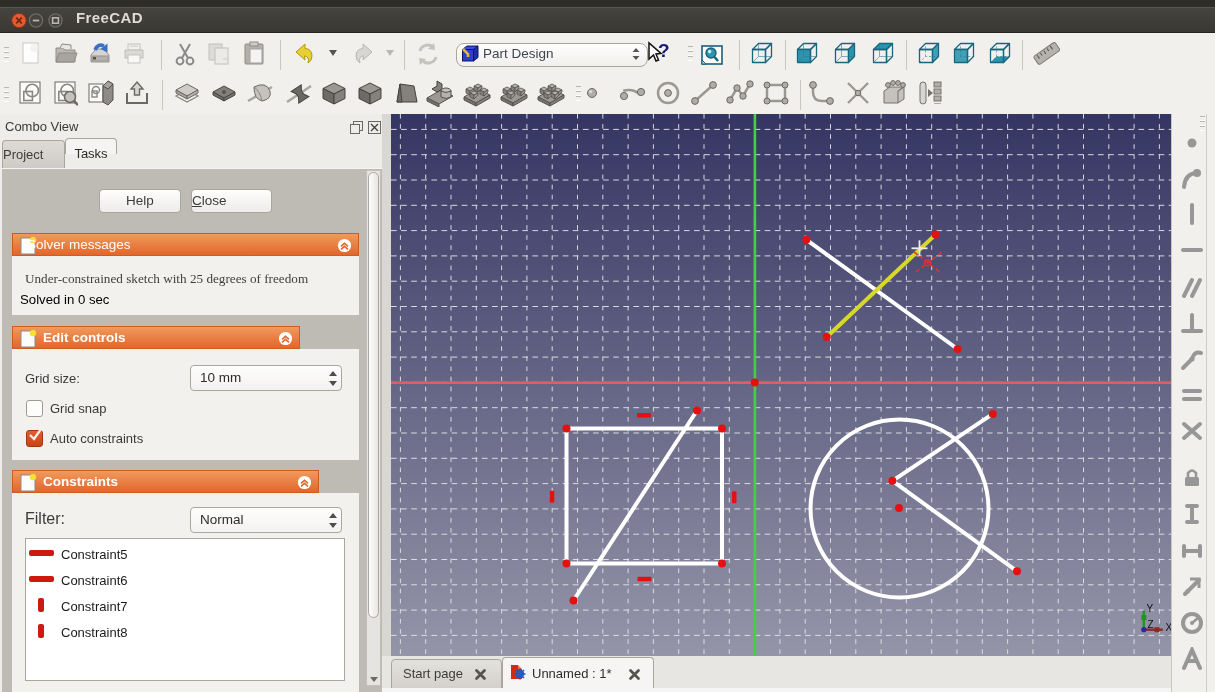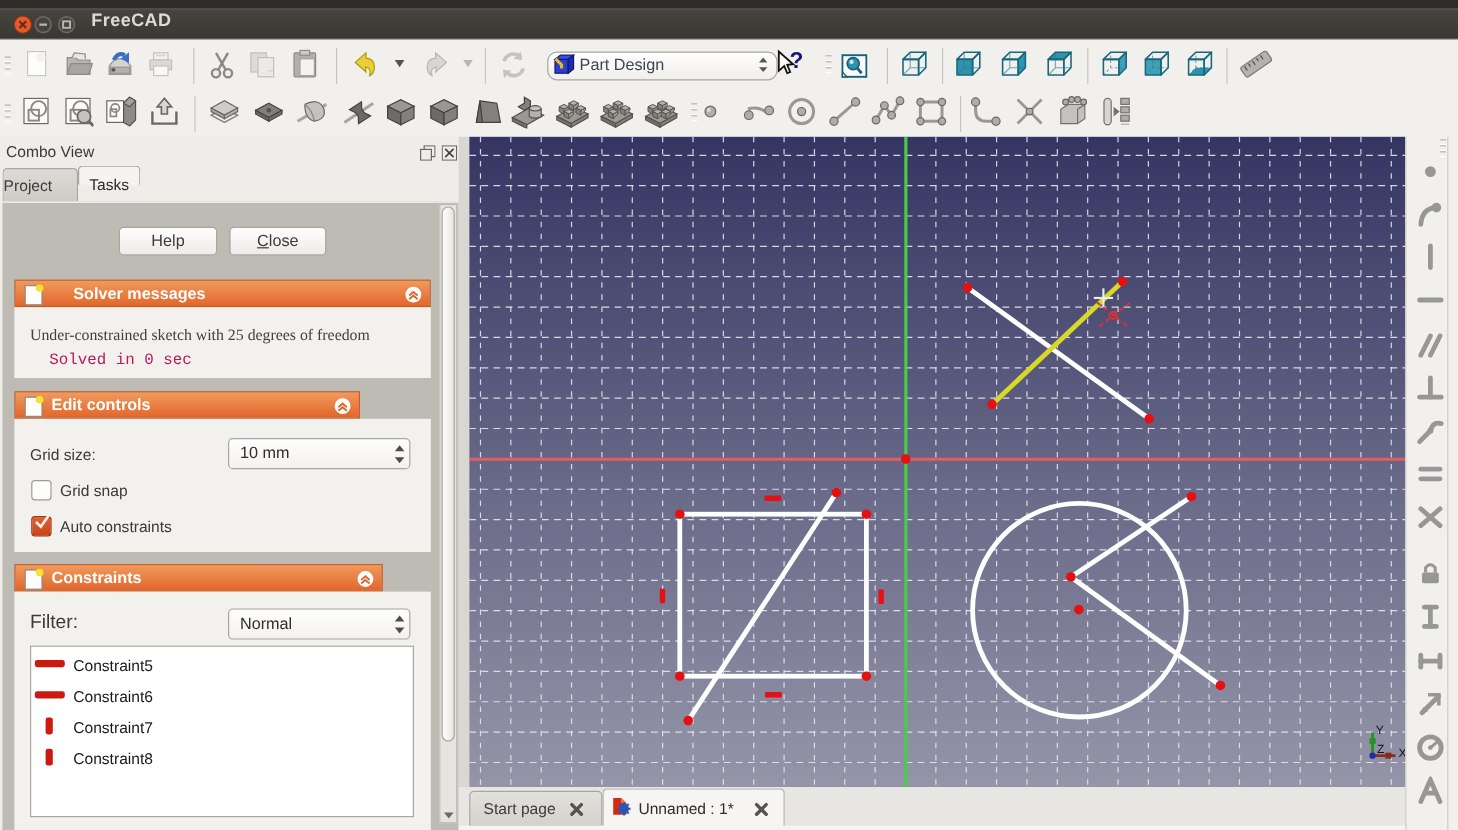--- a/index.html
+++ b/index.html
@@ -602,35 +602,35 @@
     </svg>
   <svg style="position:absolute;left:368px;top:7px" width="13" height="13">
       <rect x="0.5" y="0.5" width="12" height="12" fill="none" stroke="#6b6964"></rect>
       <path d="M3 3 L10 10 M10 3 L3 10" stroke="#444" stroke-width="1.4"></path>
     </svg>
   <div style="position:absolute;left:2px;top:26px;width:63px;height:28px;background:linear-gradient(#dedbd6,#cecbc5);border:1px solid #a9a59f;border-bottom:none;border-radius:4px 4px 0 0;box-sizing:border-box;text-align:left;font-size:13px;color:#3c3c3c;line-height:28px">Project</div>
   <div style="position:absolute;left:65px;top:24px;width:52px;height:16px;background:#f5f4f2;border:1px solid #a9a59f;border-bottom:none;border-radius:4px 4px 0 0;box-sizing:border-box;text-align:center;font-size:13px;color:#2d2d2d;line-height:29px">Tasks</div>
   <div style="position:absolute;left:2px;top:54px;width:380px;height:524px;background:#bebbb4;border-top:1px solid #f5f4f2"></div>
 </div>
 <div style="position:absolute;left:99px;top:189px;width:82px;height:24px;background:linear-gradient(#fdfdfc,#eeece9);border:1px solid #a9a59f;border-radius:4px;box-sizing:border-box;text-align:center;font-size:13.5px;color:#3c3c3c;line-height:22px">Help</div>
-<div style="position:absolute;left:191px;top:189px;width:81px;height:24px;background:linear-gradient(#fdfdfc,#eeece9);border:1px solid #a9a59f;border-radius:4px;box-sizing:border-box;text-align:center;font-size:13.5px;color:#3c3c3c;line-height:22px"><span style="text-decoration:underline">C</span>lose</div>
+<div style="position:absolute;left:191px;top:189px;width:81px;height:24px;background:linear-gradient(#fdfdfc,#eeece9);border:1px solid #a9a59f;border-radius:4px;box-sizing:border-box;font-size:13.5px;color:#3c3c3c;line-height:22px"><span style="text-decoration:underline">C</span>lose</div>
 <div style="position:absolute;left:12px;top:233px;width:347px;height:23px;background:linear-gradient(#f09a5c,#e2662c);border:1px solid #cf5a22;box-sizing:border-box">
 <svg style="position:absolute;left:7px;top:2.5px" width="17" height="18">
       <rect x="1" y="1" width="14" height="16" fill="#fcfcfb" stroke="#8e8b86"></rect>
       <circle cx="13" cy="3" r="3.2" fill="#f4e22e"></circle>
     </svg>
-<div style="position:absolute;left:48px;top:3px;font-size:13.5px;font-weight:bold;color:#fff">Solver messages</div>
+<div style="position:absolute;left:14px;top:3px;font-size:13.5px;font-weight:normal;color:#fff">Solver messages</div>
 <svg style="position:absolute;right:6px;top:4px" width="15" height="15" viewBox="0 0 15 15">
       <circle cx="7.5" cy="7.5" r="6.6" fill="#fff"></circle>
       <path d="M4 8.3 L7.5 5.3 L11 8.3 M4 11.3 L7.5 8.3 L11 11.3" fill="none" stroke="#e2662c" stroke-width="1.6"></path>
     </svg>
 </div>
 <div style="position:absolute;left:12px;top:256px;width:347px;height:59px;background:#f2f1ee"></div>
 <div style="position:absolute;left:25px;top:271px;font-family:Liberation Serif, serif;font-size:13.2px;color:#3f3f3f">Under-constrained sketch with 25 degrees of freedom</div>
-<div style="position:absolute;left:41px;top:292px;font-family:Liberation Mono, monospace;font-size:13.2px;color:#be185d">Solved in 0 sec</div>
+<div style="position:absolute;left:20px;top:292px;font-family:Liberation Sans, sans-serif;font-size:13.2px;color:#000000">Solved in 0 sec</div>
 <div style="position:absolute;left:12px;top:326px;width:288px;height:23px;background:linear-gradient(#f09a5c,#e2662c);border:1px solid #cf5a22;box-sizing:border-box">
 <svg style="position:absolute;left:7px;top:2.5px" width="17" height="18">
       <rect x="1" y="1" width="14" height="16" fill="#fcfcfb" stroke="#8e8b86"></rect>
       <circle cx="13" cy="3" r="3.2" fill="#f4e22e"></circle>
     </svg>
 <div style="position:absolute;left:30px;top:3px;font-size:13.5px;font-weight:bold;color:#fff">Edit controls</div>
 <svg style="position:absolute;right:6px;top:4px" width="15" height="15" viewBox="0 0 15 15">
       <circle cx="7.5" cy="7.5" r="6.6" fill="#fff"></circle>
       <path d="M4 8.3 L7.5 5.3 L11 8.3 M4 11.3 L7.5 8.3 L11 11.3" fill="none" stroke="#e2662c" stroke-width="1.6"></path>
     </svg>

